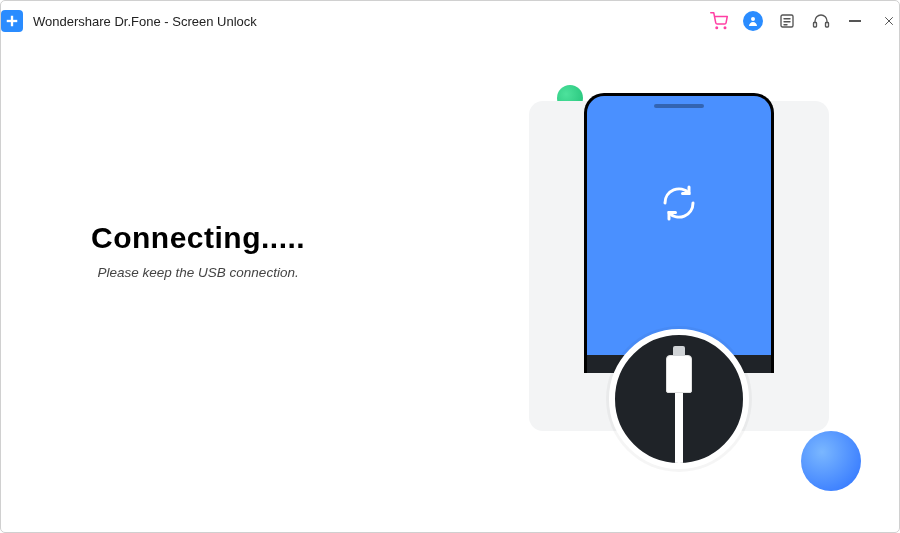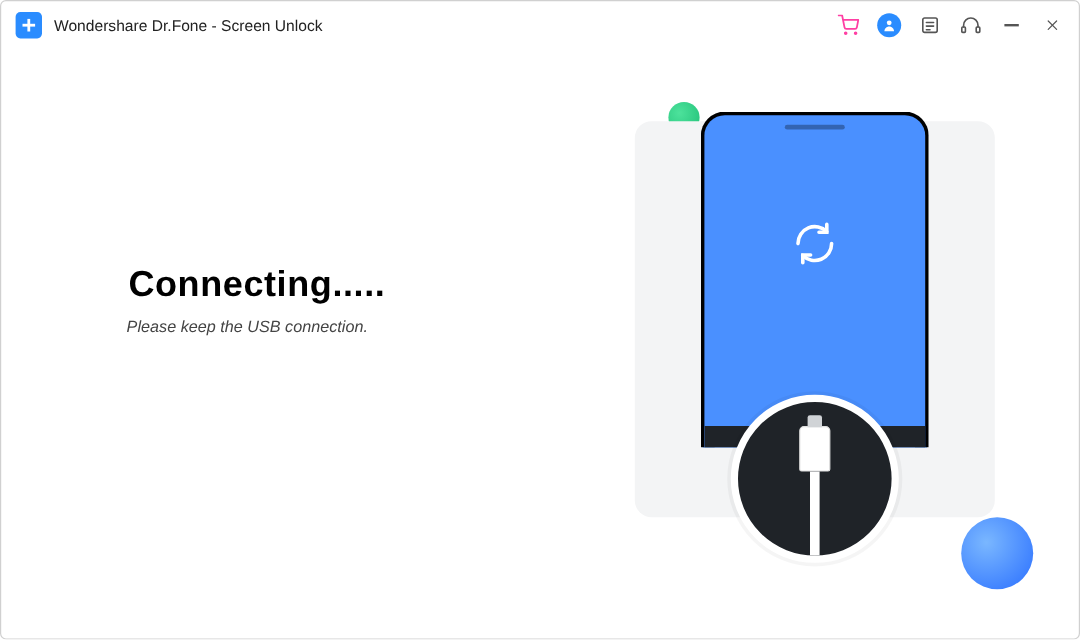--- a/index.html
+++ b/index.html
@@ -1,35 +1,35 @@
 <!DOCTYPE html>
 <html><head>
 <meta charset="utf-8">
 <style>
   * { box-sizing: border-box; margin: 0; padding: 0; }
   html, body { width: 900px; height: 533px; font-family: -apple-system, BlinkMacSystemFont, "Segoe UI", Arial, sans-serif; background: #fff; overflow: hidden; }
   .window { width: 900px; height: 533px; border: 1px solid #d0d0d0; border-radius: 5px; position: relative; background: #fff; }
-  .titlebar { height: 40px; display: flex; align-items: center; padding: 0 12px; text-align: right; }
+  .titlebar { height: 40px; display: flex; align-items: center; padding: 0 0; text-align: right; }
   .app-icon { width: 22px; height: 22px; background: #2a8cff; border-radius: 4px; display: flex; align-items: center; justify-content: center; margin-right: 10px; }
   .app-icon svg { width: 14px; height: 14px; }
   .title-text { font-size: 13px; color: #222; flex: 0 0 auto; }
   .title-spacer { flex: 1; }
   .title-actions { display: flex; align-items: center; gap: 14px; }
   .title-btn { width: 20px; height: 20px; display: flex; align-items: center; justify-content: center; cursor: pointer; }
   .cart svg { width: 18px; height: 18px; }
   .avatar { width: 20px; height: 20px; background: #2a8cff; border-radius: 50%; display:flex; align-items:center; justify-content:center; }
   .avatar svg { width: 12px; height: 12px; }
   .feedback svg, .headset svg { width: 18px; height: 18px; }
   .min-line { width: 12px; height: 1.5px; background: #555; }
   .close-x svg { width: 12px; height: 12px; }
 
   .content { position: relative; width: 100%; height: calc(100% - 40px); }
 
   .text-block { position: absolute; left: 90px; top: 180px; }
-  .connecting { font-size: 30px; font-weight: 600; color: #000; letter-spacing: 0.5px; margin-left: 16px; }
+  .connecting { font-size: 30px; font-weight: 600; color: #000; letter-spacing: 0.5px; }
   .subtitle { font-size: 13.5px; color: #444; margin-top: 10px; text-align: center; font-style: italic; }
 
   .illus-card { position: absolute; left: 528px; top: 60px; width: 300px; height: 330px; background: #f3f4f5; border-radius: 14px; }
 
   .phone { position: absolute; left: 50%; transform: translateX(-50%); top: -8px; width: 190px; height: 280px; background: #4a90ff; border: 3px solid #000; border-bottom: none; border-radius: 20px 20px 0 0; overflow: hidden; }
   .phone-top-bar { position:absolute; top:8px; left:50%; transform:translateX(-50%); width:50px; height:4px; background: rgba(0,0,0,0.3); border-radius: 2px; }
   .sync-icon { position:absolute; top: 85px; left:50%; transform:translateX(-50%); width:44px; height:44px; }
   .sync-icon svg { width:44px; height:44px; }
   .phone-bottom { position:absolute; bottom:0; left:0; right:0; height:18px; background:#1f2328; }
 

